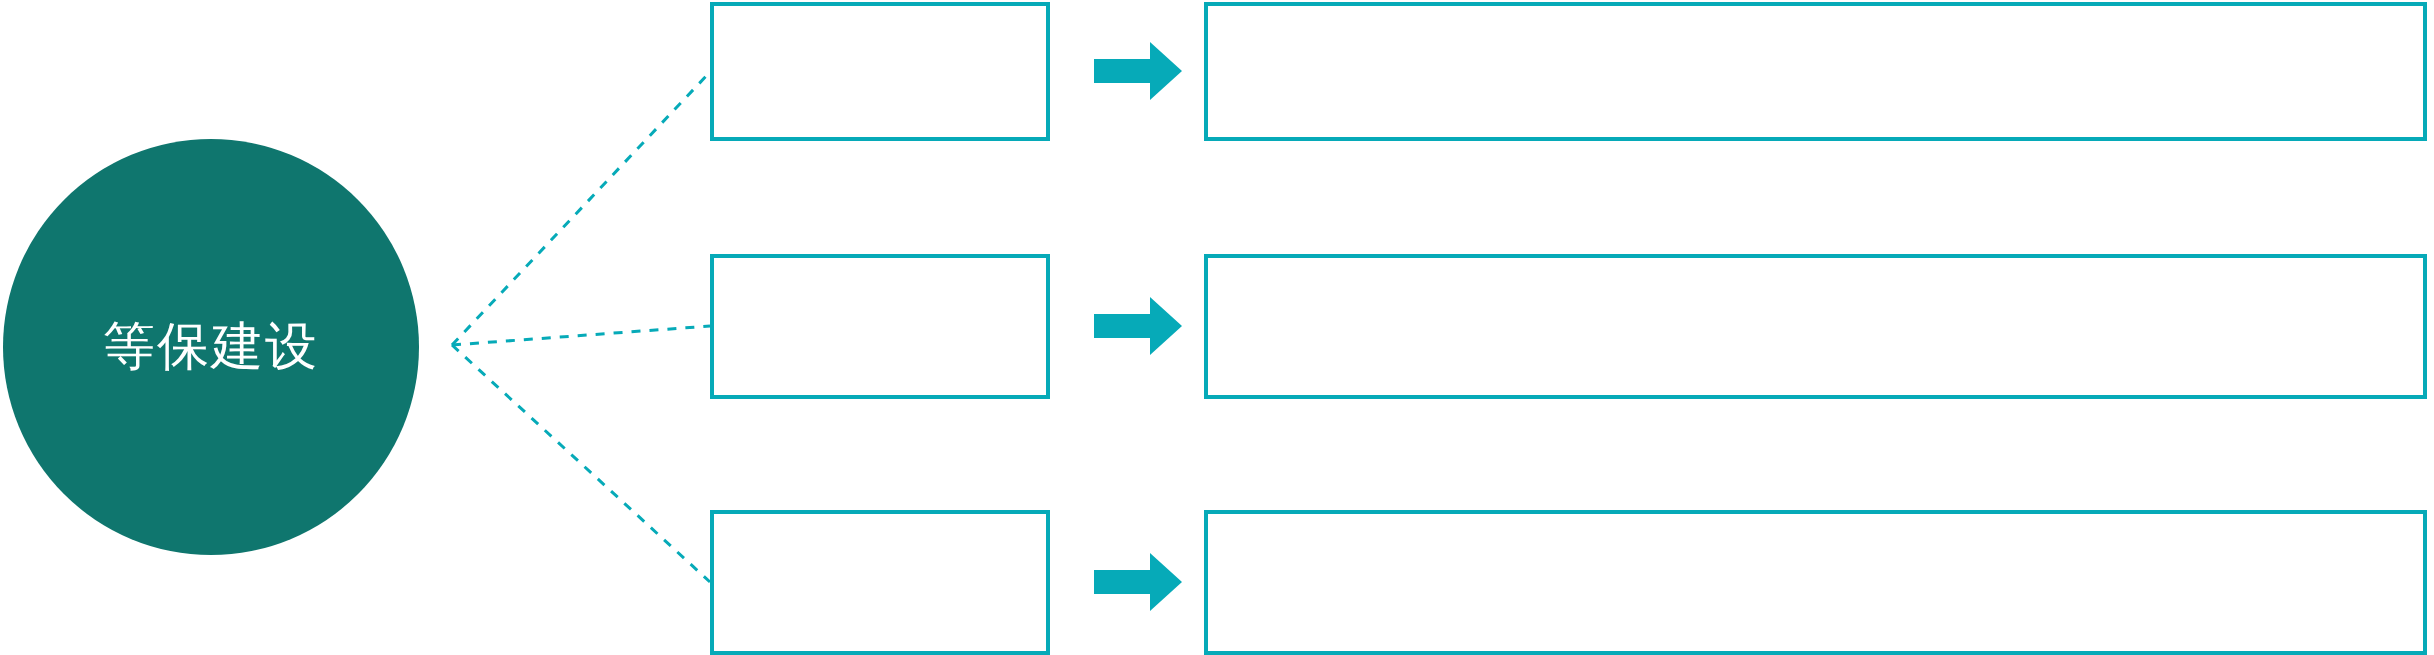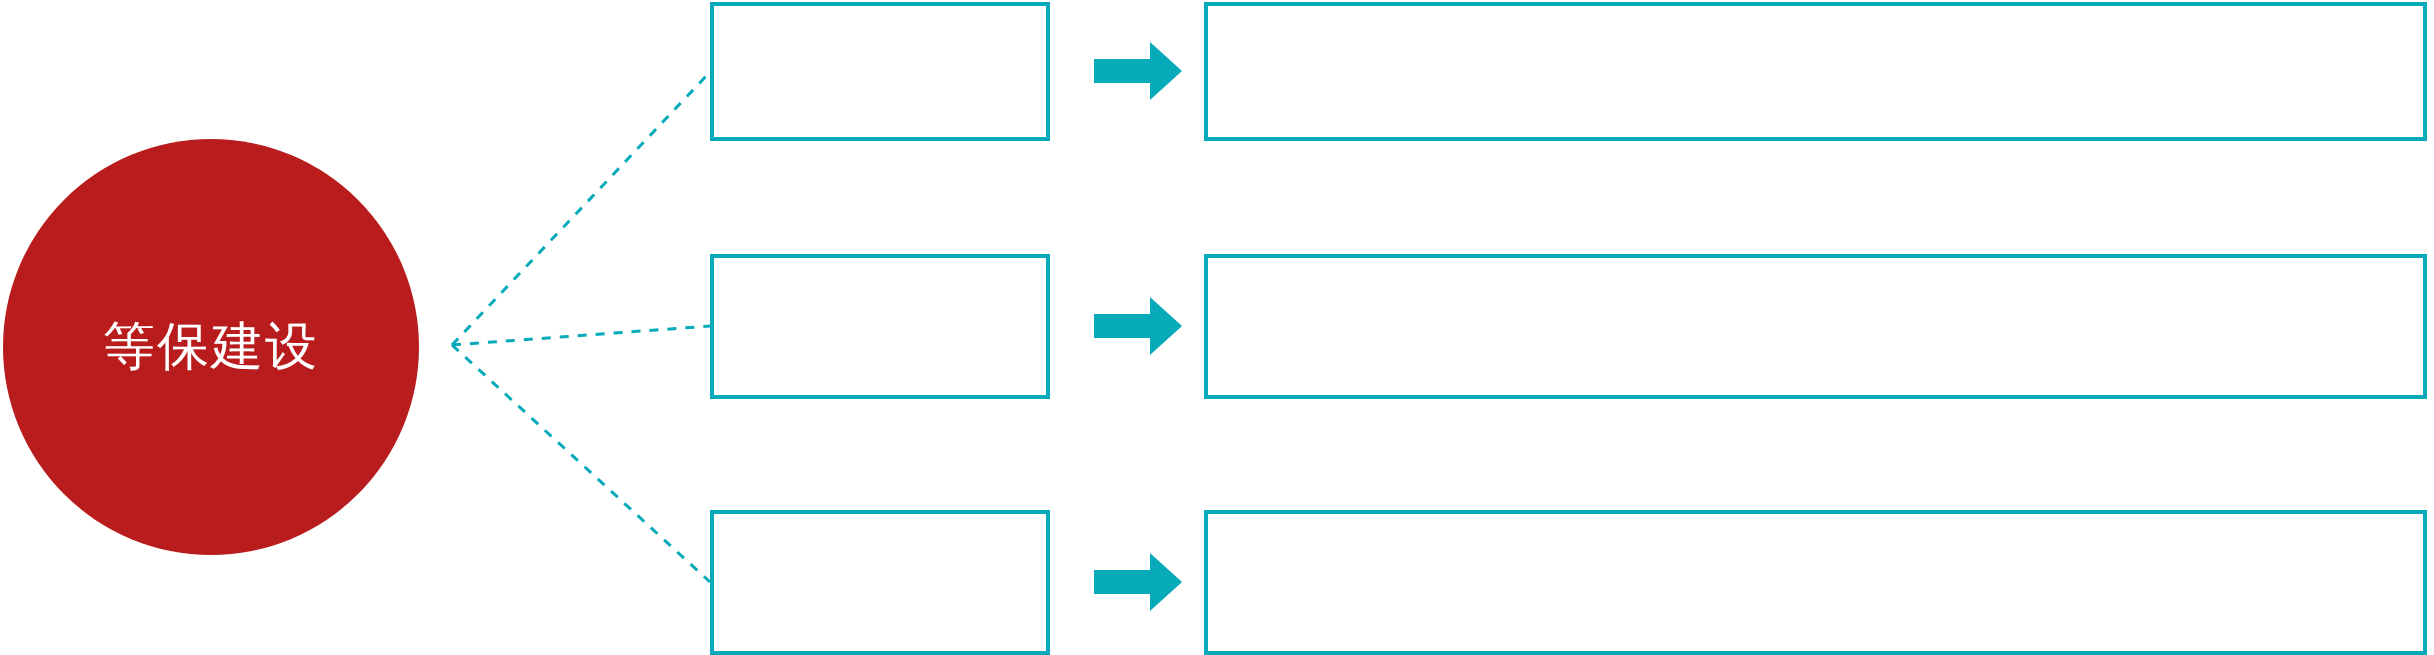--- a/index.html
+++ b/index.html
@@ -20,21 +20,21 @@
   }
 
   
   .hub {
     position: absolute;
     left: 3px;
     top: 139px;
     width: 416px;
     height: 416px;
     border-radius: 50%;
-    background: #b91c1c;
+    background: #0f766e;
     display: flex;
     flex-direction: column;
     align-items: center;
     justify-content: center;
     box-sizing: border-box;
   }
   .hub-label {
     color: #ffffff;
     font-size: 52px;
     font-weight: 400;

